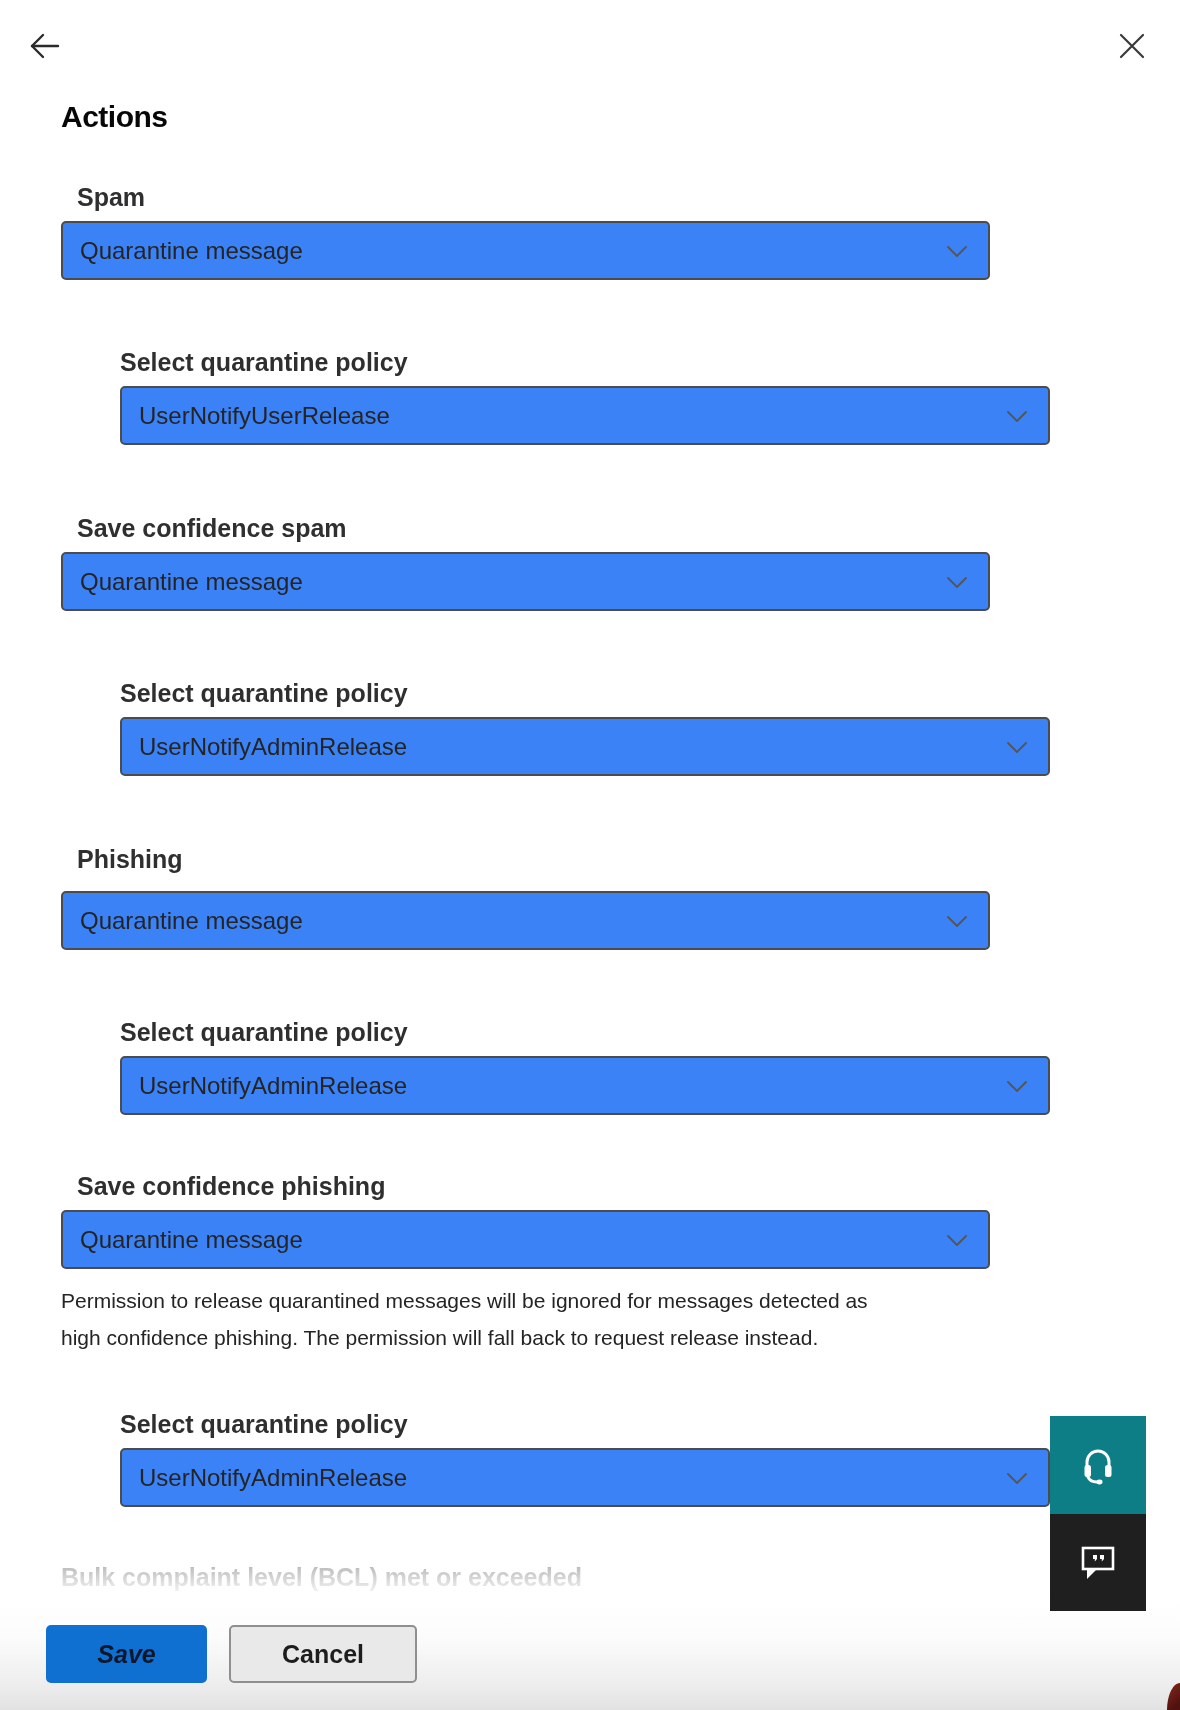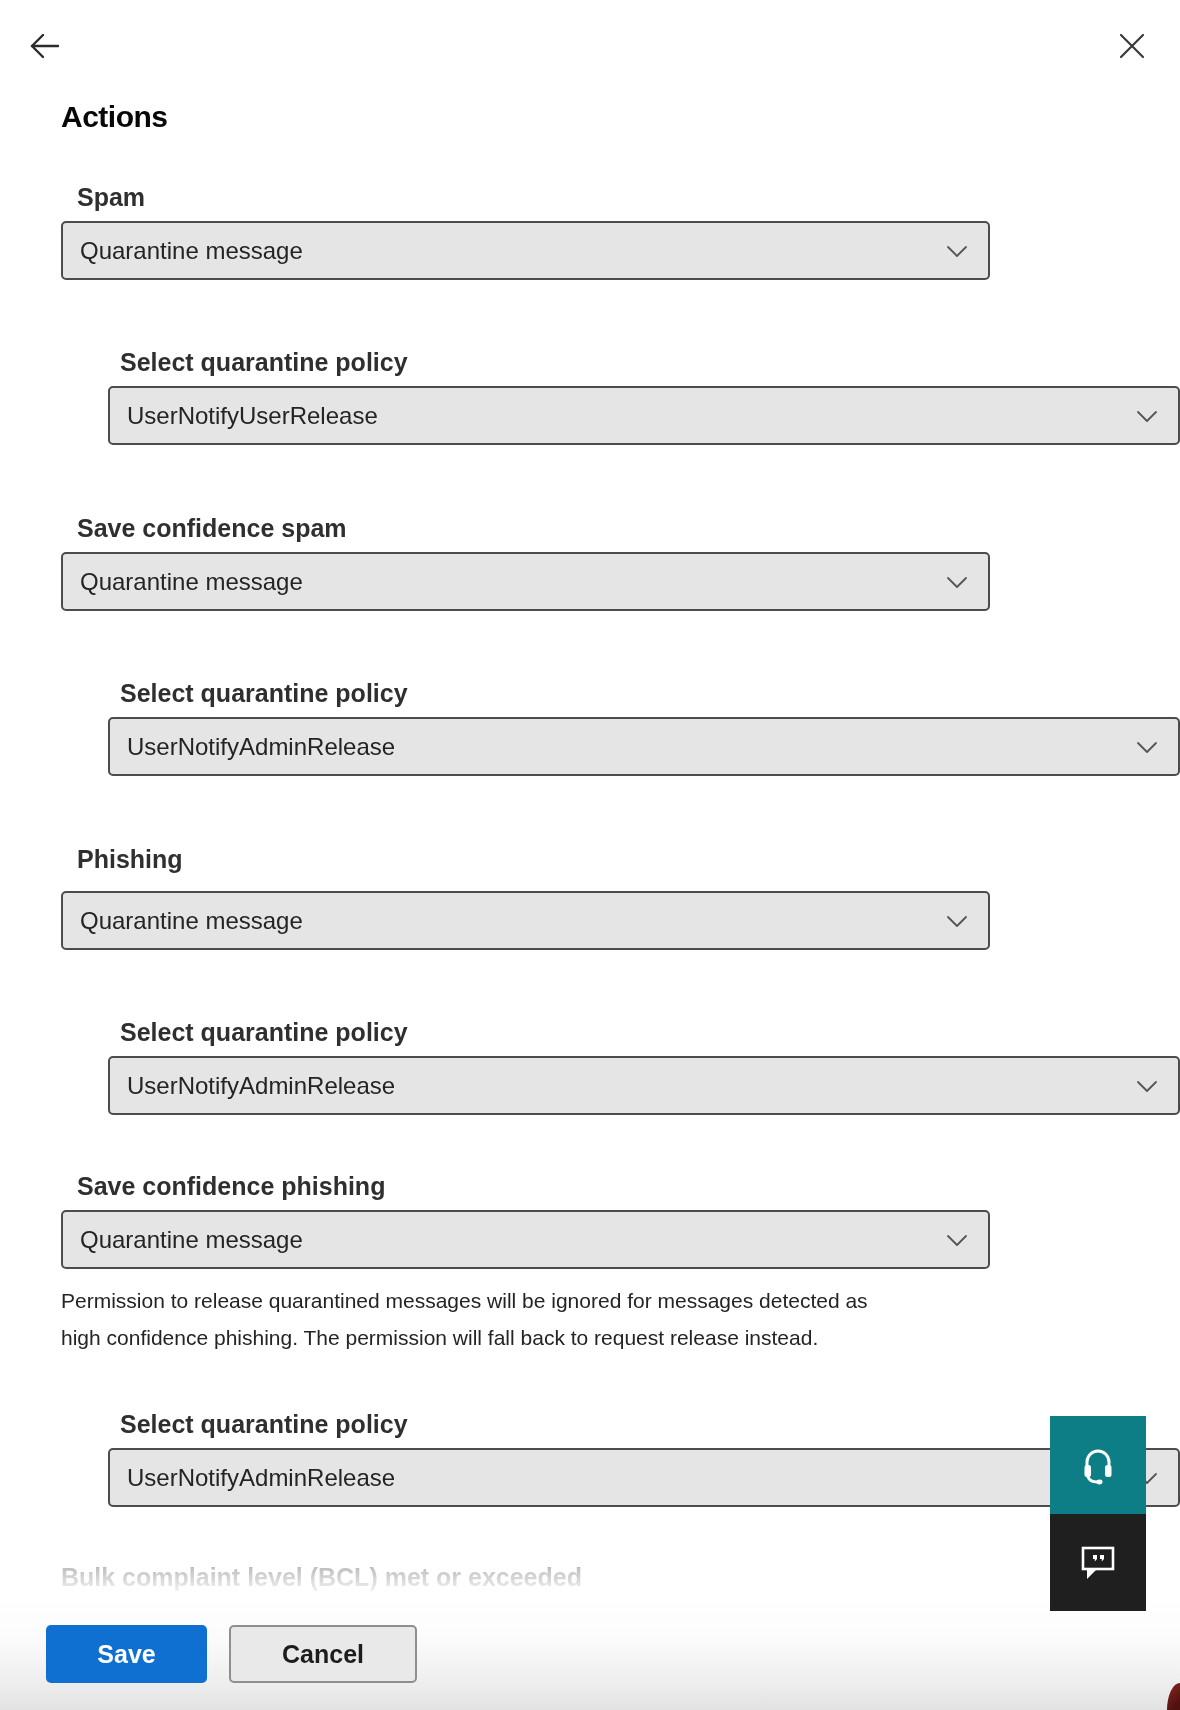--- a/index.html
+++ b/index.html
@@ -22,37 +22,37 @@
   .page-title{
     position:absolute;left:61px;top:100px;
     font-size:30px;font-weight:700;color:#070707;letter-spacing:-0.5px;
   }
   .field-label{
     position:absolute;
     font-size:25px;font-weight:600;color:#2f2f2f;
   }
   .combobox{
     position:absolute;height:59px;
-    background:#e5e5e5;
+    background:#3b82f6;
     border:2px solid #4c4c4c;border-radius:5px;
     box-sizing:border-box;
     display:flex;align-items:center;
     cursor:pointer;
   }
   .combobox .value{
     font-size:24px;color:#242424;padding-left:17px;
     white-space:nowrap;overflow:hidden;
     flex:1;
   }
   .combobox .chev{
     width:34px;height:34px;margin-right:14px;flex:0 0 auto;
     display:flex;align-items:center;justify-content:center;
   }
   .lvl0{left:61px;width:929px;}
-  .lvl1{left:108px;width:1072px;}
+  .lvl1{left:120px;width:930px;}
   .lbl0{left:61px;margin-left:16px;}
   .lbl1{left:120px;}
 
   .note{
     position:absolute;left:61px;top:1282px;width:1090px;
     font-size:21px;line-height:37px;color:#242424;font-weight:400;
   }
 
   .clipped-label{
     position:absolute;left:61px;top:1563px;
@@ -73,21 +73,21 @@
   }
   .btn{
     position:absolute;top:80px;height:58px;
     font-family:inherit;font-size:25px;font-weight:600;
     border-radius:5px;cursor:pointer;
     display:flex;align-items:center;justify-content:center;
     box-sizing:border-box;
   }
   #save-btn{
     left:46px;width:161px;
-    background:#0f70d2;color:#ffffff;border:none;
+    background:#0f70d2;color:#0f172a;border:none;font-style:italic;
   }
   #cancel-btn{
     left:229px;width:188px;
     background:#e9e9e9;color:#1d1d1d;border:2px solid #8f8f8f;
   }
 
   .help-widget{
     position:absolute;left:1050px;top:1416px;width:96px;z-index:10;
   }
   .help-btn{

